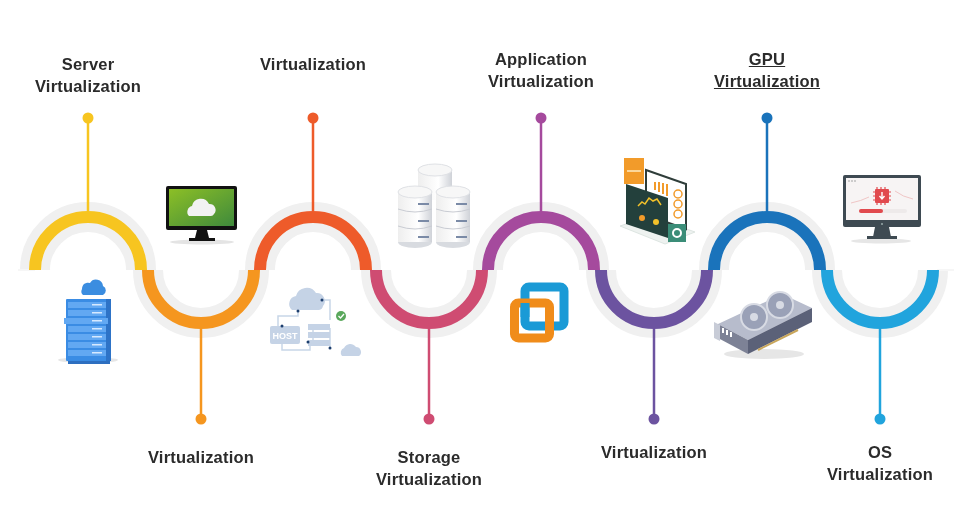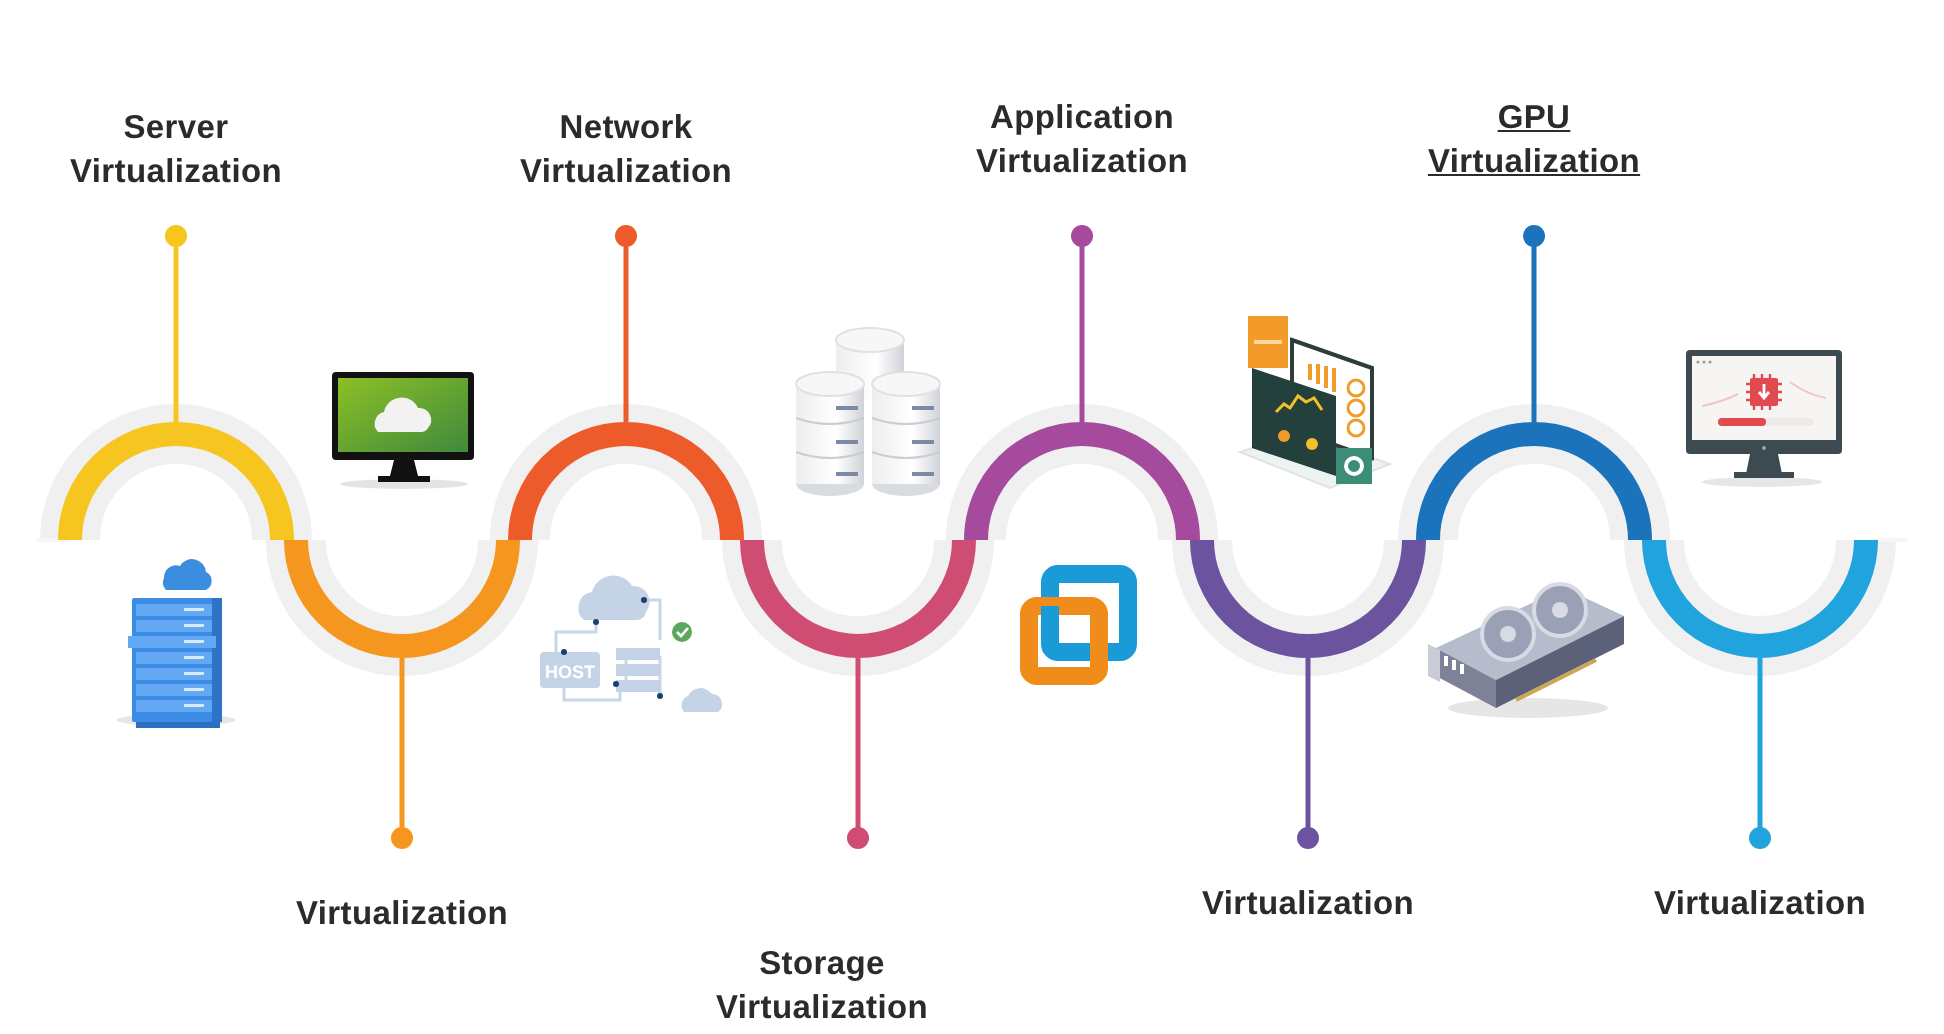--- a/index.html
+++ b/index.html
@@ -219,34 +219,34 @@
 
   
   <div class="label" style="left:88px; top:53px;">
     <span>Server</span>
     <span>Virtualization</span>
   </div>
   <div class="label" style="left:201px; top:446px;">
     <span>Virtualization</span>
   </div>
   <div class="label" style="left:313px; top:53px;">
-    <span>Network</span>
-    <span>Virtualization</span>
-  </div>
-  <div class="label" style="left:411px; top:446px;margin-top:25px;">
+    <span>Virtualization</span>
+  </div>
+  <div class="label" style="left:429px; top:446px;">
     <span>Storage</span>
     <span>Virtualization</span>
   </div>
   <div class="label" style="left:541px; top:48px;text-align:center;">
     <span>Application</span>
     <span>Virtualization</span>
   </div>
   <div class="label" style="left:654px; top:441px;">
     <span>Virtualization</span>
   </div>
   <div class="label" style="left:767px; top:48px;text-decoration:underline;">
     <span>GPU</span>
     <span>Virtualization</span>
   </div>
   <div class="label" style="left:880px; top:441px;">
+    <span>OS</span>
     <span>Virtualization</span>
   </div>
 </div>
 
 </body></html>

